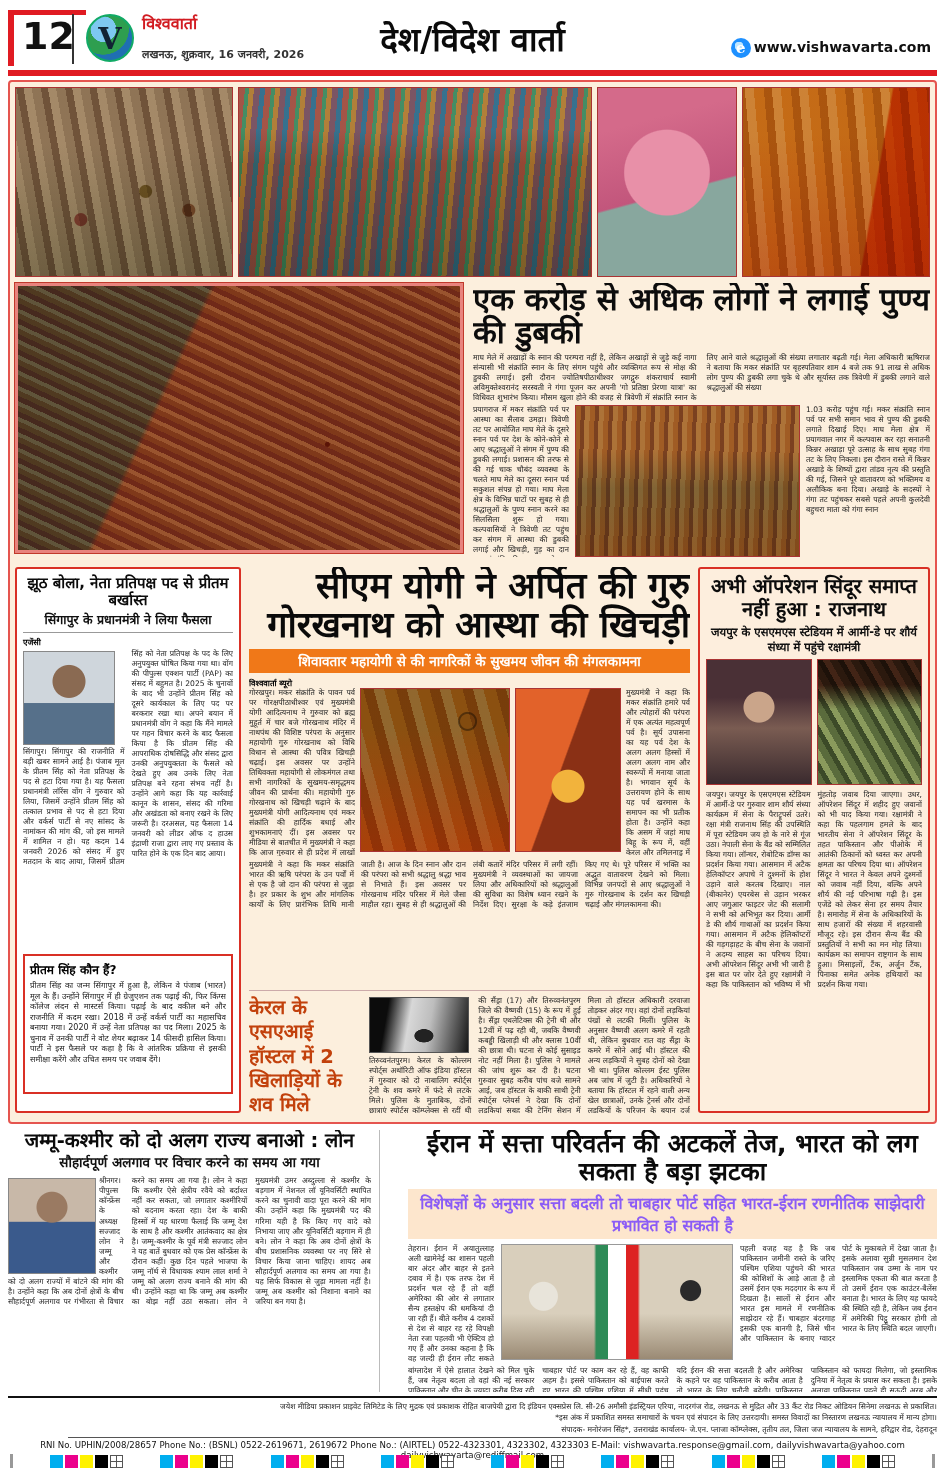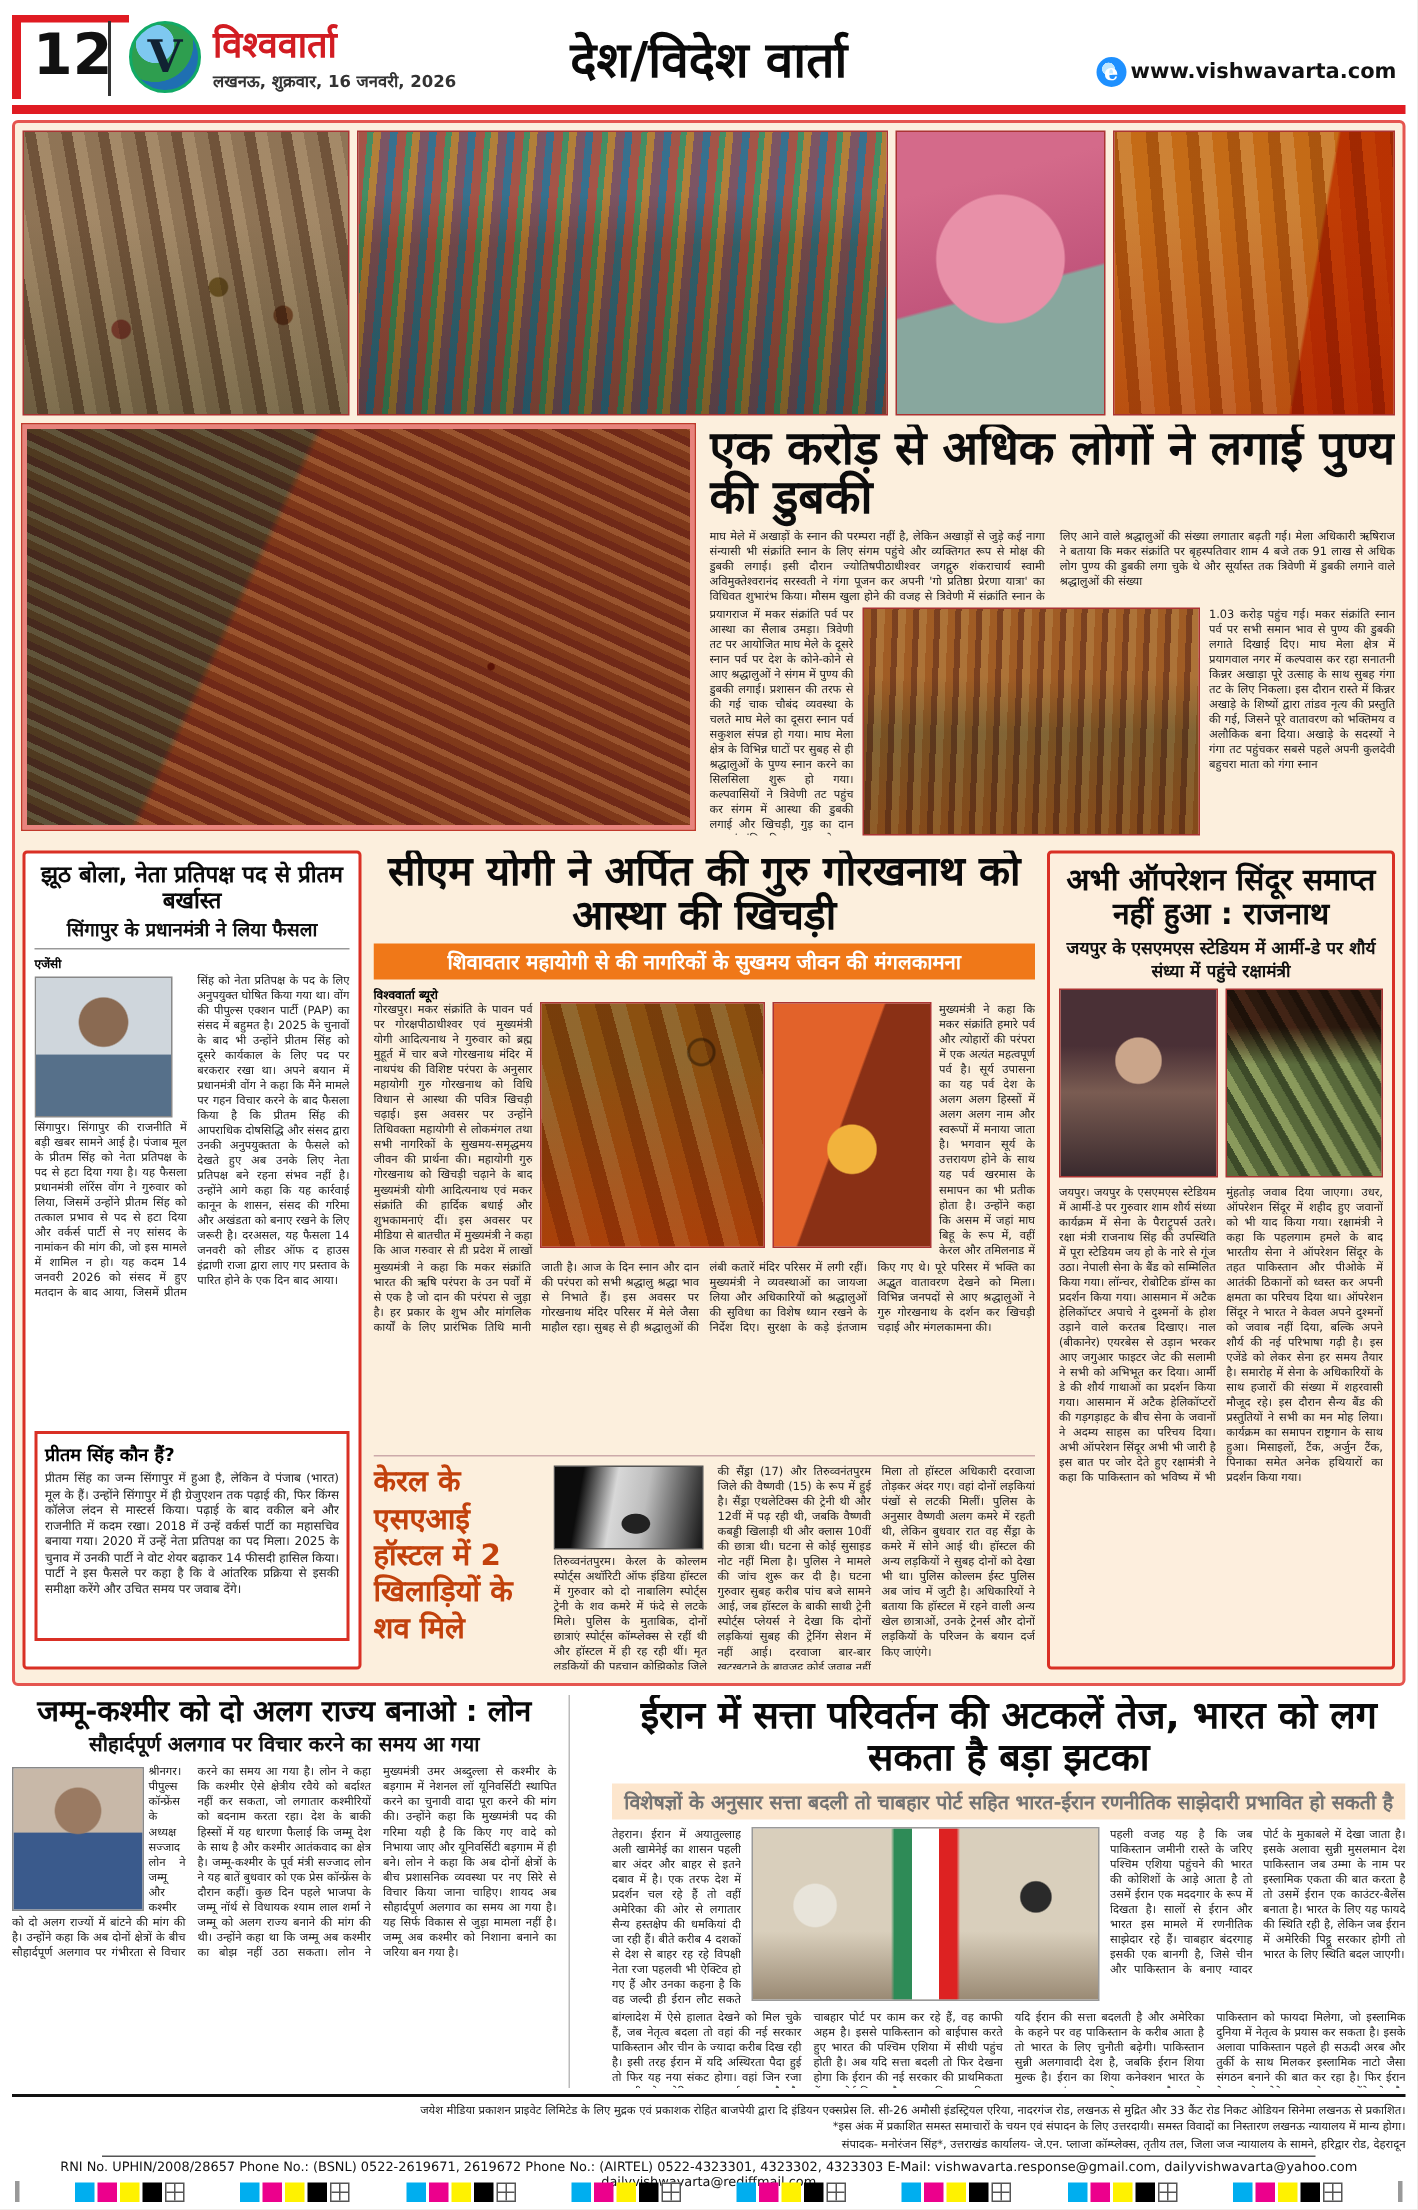--- a/index.html
+++ b/index.html
@@ -11,21 +11,21 @@
   
   .masthead { position:absolute; top:10px; left:8px; right:8px; height:58px; }
   .mast-bracket { position:absolute; left:0; top:0; width:78px; height:56px;
     border-left:6px solid #e01b22; border-top:5px solid #e01b22; }
   .pageno { position:absolute; left:14px; top:4px; font-size:38px; font-weight:bold; color:#111; }
   .mast-divider { position:absolute; left:64px; top:4px; width:2px; height:50px; background:#333; }
   .logo-globe { position:absolute; left:78px; top:4px; width:48px; height:48px; border-radius:50%;
     background:radial-gradient(circle at 35% 30%, #7ec8f0 0 30%, #2e9e4f 31% 60%, #1f6fb2 61% 100%);
     border:2px solid #1a6; display:flex; align-items:center; justify-content:center;
     color:#123; font-weight:bold; font-size:30px; font-family:"DejaVu Serif", serif; }
-  .mast-name { position:absolute; left:134px; top:2px; font-size:24px; font-weight:bold; color:#d21c22; }
+  .mast-name { position:absolute; left:134px; top:2px; font-size:16px; font-weight:bold; color:#d21c22; }
   .mast-date { position:absolute; left:134px; top:36px; font-size:11px; font-weight:bold; color:#333; }
   .section-title { position:absolute; left:0; right:0; top:6px; text-align:center;
     font-size:33px; font-weight:bold; color:#0a0a0a; }
   .site { position:absolute; right:6px; top:28px; font-size:14px; font-weight:bold; color:#111; }
   .e-icon { display:inline-block; width:20px; height:20px; border-radius:50%;
     background:radial-gradient(circle at 40% 40%, #bfe6ff 0 25%, #1e90ff 26% 100%);
     color:#fff; font-weight:bold; text-align:center; line-height:20px; font-size:15px;
     vertical-align:middle; margin-right:3px; font-family:"DejaVu Serif", serif; }
   .redbar { position:absolute; top:70px; left:8px; right:8px; height:6px; background:#e01b22; }
 
@@ -79,21 +79,21 @@
   .sub2 { font-size:12.5px; font-weight:bold; text-align:center; color:#111; margin:3px 0 4px; }
   .byline { font-size:8px; font-weight:bold; color:#000; border-top:1px solid #999; padding-top:3px; }
   .left-body { column-count:2; column-gap:7px; height:300px; margin-top:2px; }
   .portrait { float:left; width:92px; height:94px; border:1px solid #888; margin:2px 3px 2px 0;
      background: radial-gradient(circle at 50% 32%, #8a6a52 0 16px, transparent 17px),
        linear-gradient(#cfd6dc 0 55%, #56708a 56% 100%); }
   .pritam-box { border:2px solid #d93025; margin-top:5px; padding:5px; height:140px; overflow:hidden; }
   .box-title { font-size:12px; font-weight:bold; margin-bottom:3px; color:#000; }
 
   .art-center { flex:1; display:flex; flex-direction:column; overflow:hidden; }
-  .hl3 { font-size:27px; line-height:1.08; font-weight:bold; text-align:center; color:#0a0a0a; }
+  .hl3 { font-size:36px; line-height:1.08; font-weight:bold; text-align:right; color:#0a0a0a; }
   .orange-bar { background:#f07818; color:#fff; font-weight:bold; font-size:13.5px; text-align:center;
      padding:3px 2px; margin:4px 0 4px; }
   .yogi-mid { display:flex; gap:5px; height:168px; }
   .yogi-col { width:106px; }
   .yogi-ph1 { width:150px; height:164px; border:1px solid #a33; background:
      radial-gradient(circle at 72% 20%, #eee 7px, #999 8px 9px, transparent 10px),
      repeating-linear-gradient(75deg, #e87818 0 12px, #c75c10 12px 22px, #f29b45 22px 32px),
      linear-gradient(#9aa 0 25%, #b86 100%); background-blend-mode:multiply; }
   .yogi-ph2 { width:106px; height:164px; border:1px solid #a33; background:
      radial-gradient(circle at 50% 60%, #f2b33c 0 16px, transparent 17px),
@@ -124,22 +124,22 @@
   .bottom-band { position:absolute; top:1130px; left:8px; right:8px; height:262px; display:flex; gap:28px; }
   .art-jk { width:372px; border-right:1px solid #bbb; padding-right:8px; overflow:hidden; }
   .hl5 { font-size:19.5px; font-weight:bold; text-align:center; color:#0a0a0a; line-height:1.1; }
   .sub5 { font-size:13.5px; font-weight:bold; text-align:center; margin:2px 0 5px; color:#111; }
   .jk-body { column-count:3; column-gap:8px; height:218px; }
   .lone-portrait { float:left; width:88px; height:96px; border:1px solid #888; margin:2px 3px 2px 0;
      background: radial-gradient(circle at 50% 30%, #9a7a62 0 15px, transparent 16px),
        linear-gradient(#c8b8a8 0 45%, #3a5a8c 46% 100%); }
   .art-iran { flex:1; overflow:hidden; }
   .hl6 { font-size:25px; font-weight:bold; text-align:center; color:#0a0a0a; line-height:1.1; }
-  .sub6 { background:#fde6cd; font-size:13px; font-weight:bold; text-align:center; padding:3px 2px;
-     margin:4px 0 5px; color:#737373; }
+  .sub6 { background:#fde6cd; font-size:16px; font-weight:bold; text-align:center; padding:3px 2px;
+     margin:4px 0 5px; color:#8b5cf6; }
   .iran-mid { display:flex; gap:7px; height:118px; }
   .iran-col1 { width:86px; }
   .iran-photo { width:232px; height:116px; border:1px solid #999; background:
      linear-gradient(90deg, transparent 0 40%, #2e8b57 41% 46%, #fff 46% 54%, #d22 54% 59%, transparent 60%),
      radial-gradient(circle at 18% 45%, #e8e4da 0 14px, transparent 15px),
      radial-gradient(circle at 82% 40%, #2a2a2a 0 10px, transparent 11px),
      linear-gradient(#d9cfbc 0 60%, #9a8a74 100%); }
   .iran-colr { flex:1; column-count:2; column-gap:7px; }
   .iran-bottom { column-count:4; column-gap:8px; height:108px; margin-top:4px; }
 

